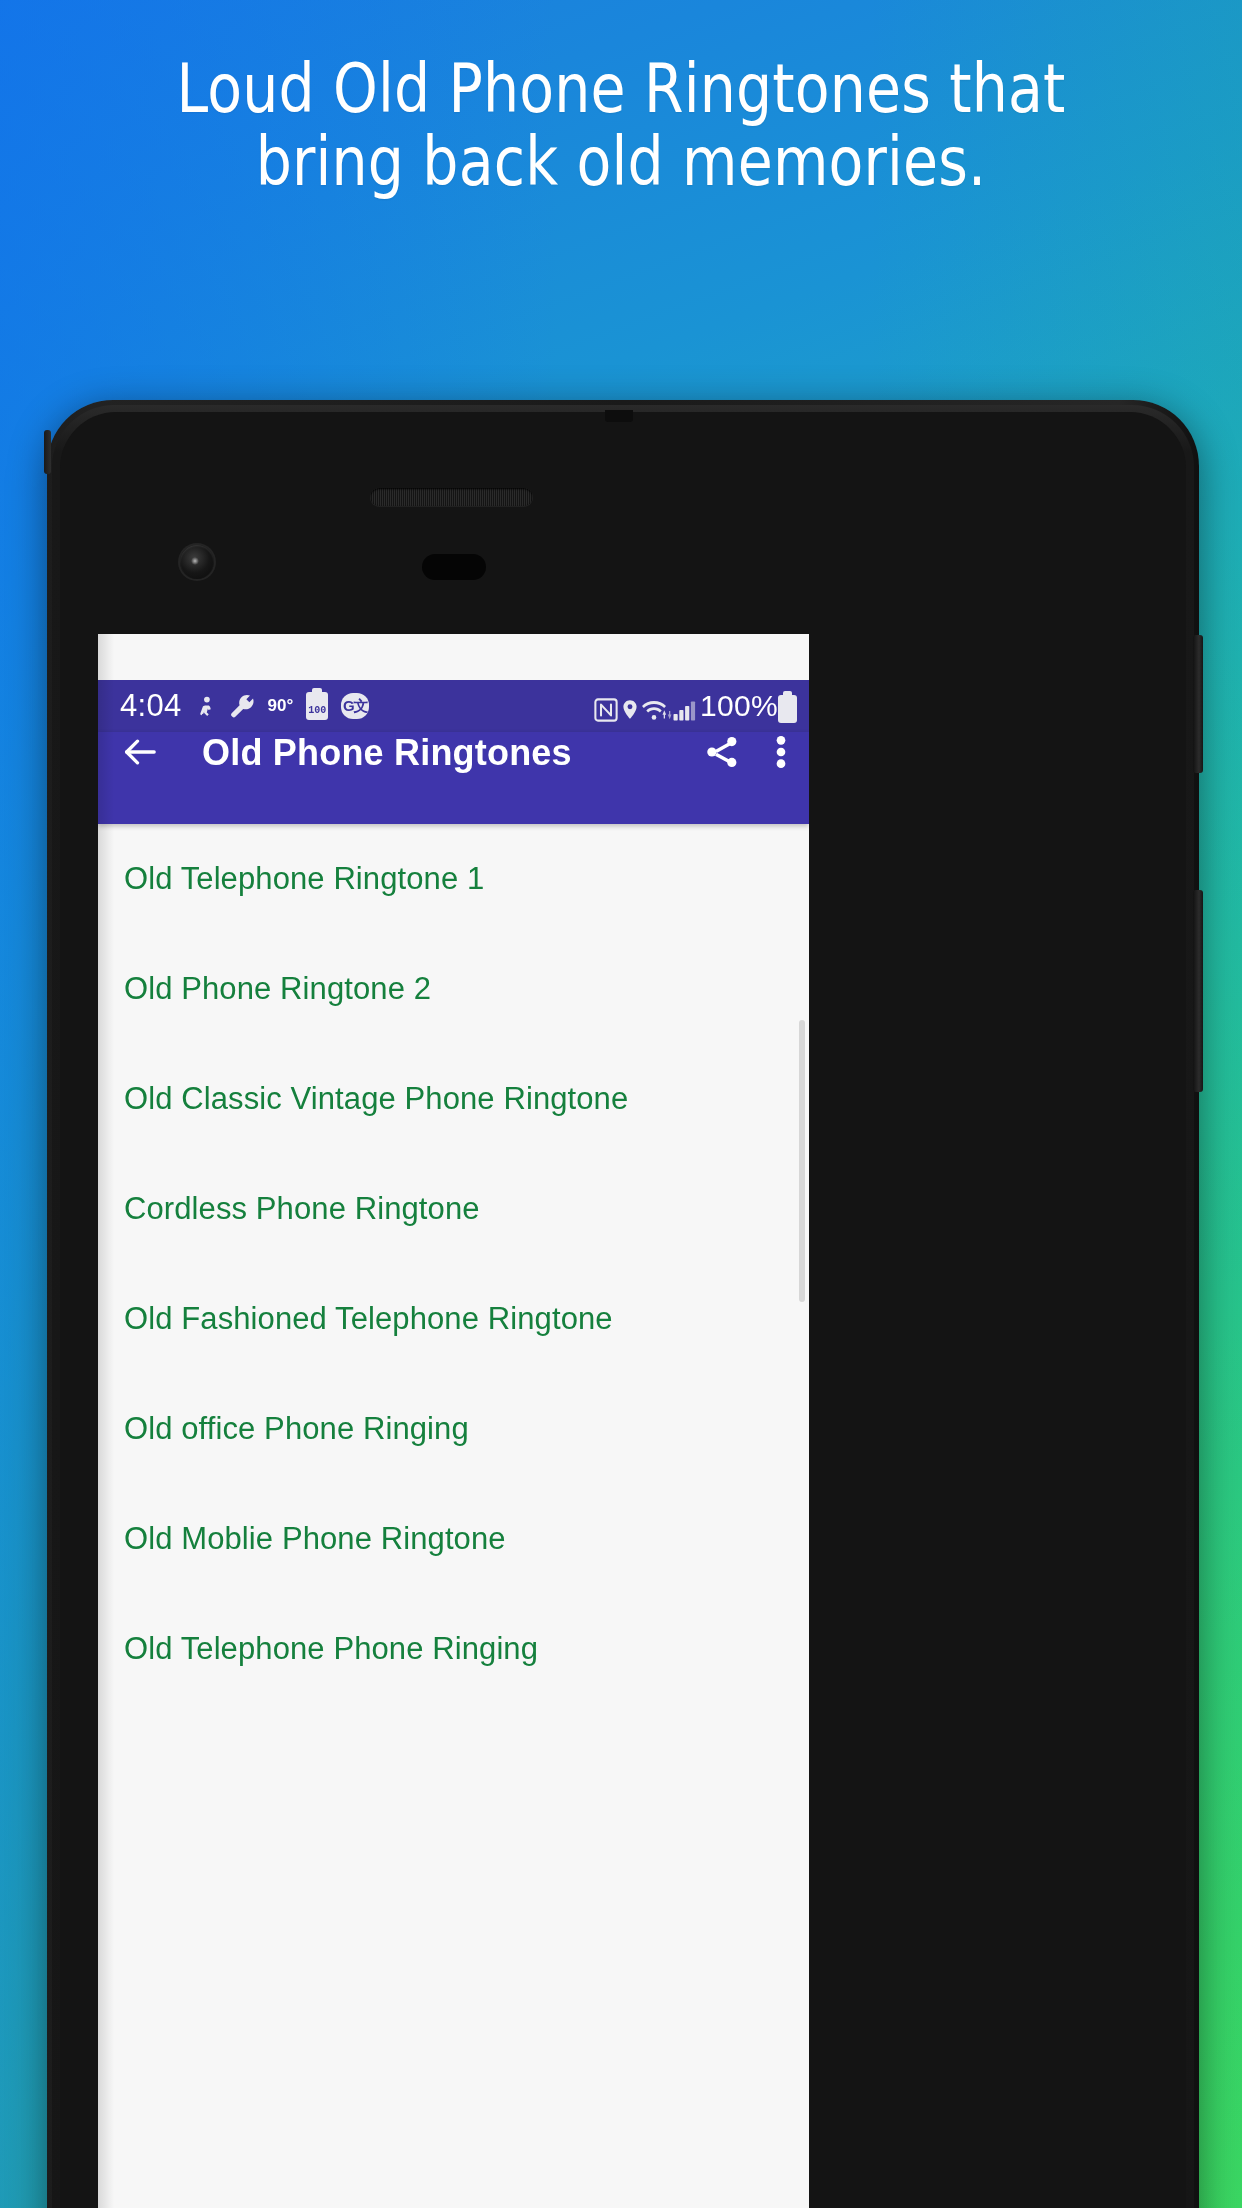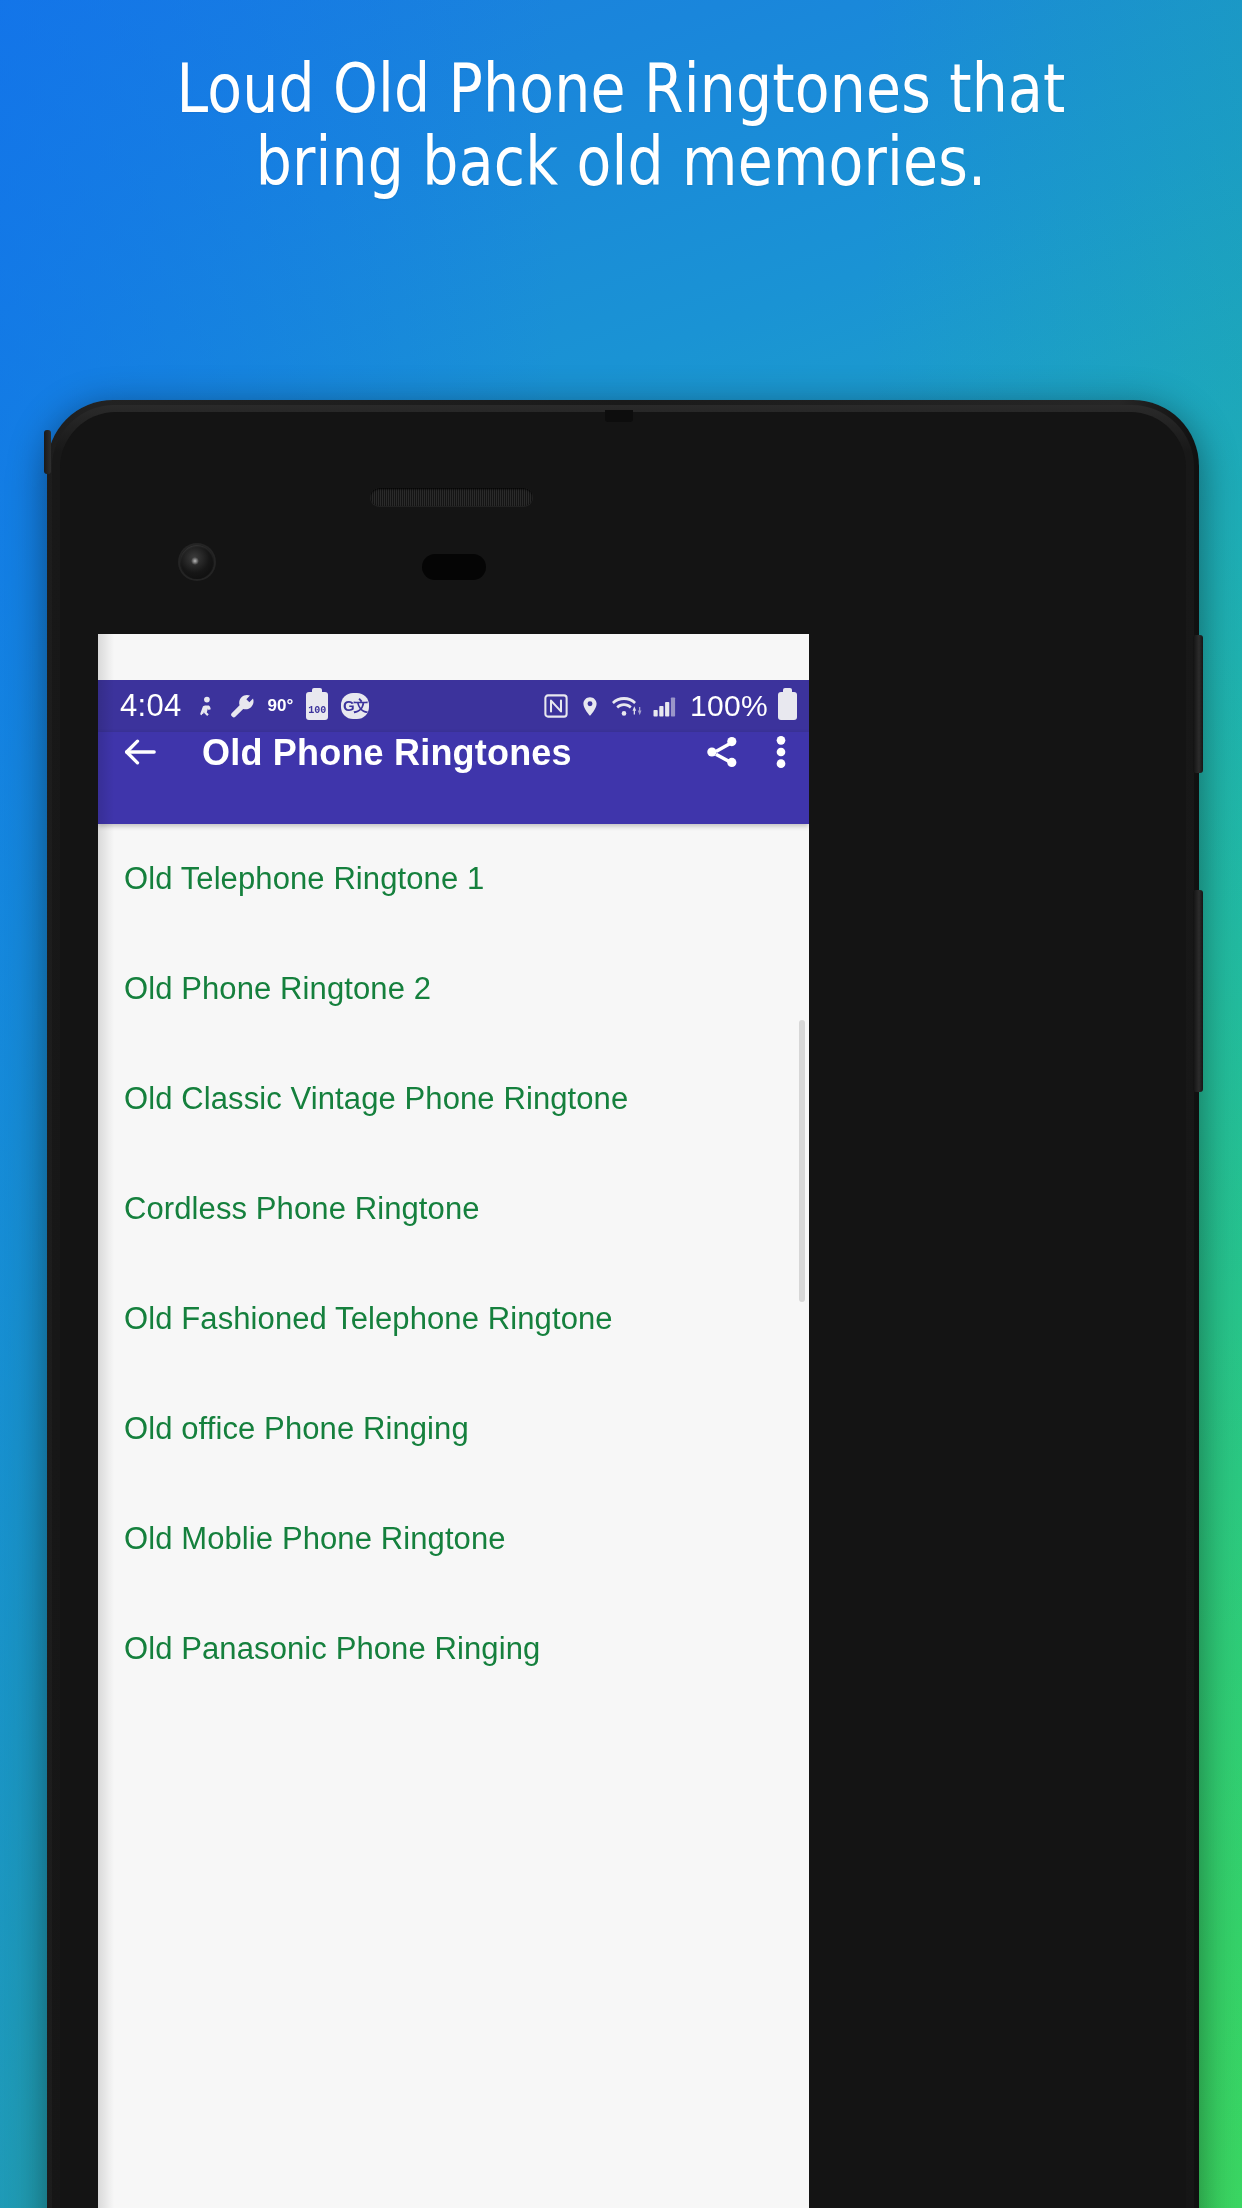--- a/index.html
+++ b/index.html
@@ -175,21 +175,21 @@
     position: relative;
     height: 52px;
     background: #3c339c;
     display: flex;
     align-items: center;
     padding: 0 12px 0 22px;
     color: #ffffff;
     margin-top: 46px;
   }
   .sb-left { display: flex; align-items: center; gap: 13px; }
-  .sb-right { display: flex; align-items: center; gap: 10px; margin-left: auto; }
+  .sb-right { display: flex; align-items: flex-end; margin-left: auto; }
   .sb-time {
     font-size: 31px;
     font-weight: 400;
     letter-spacing: 0.3px;
     font-family: "Liberation Sans Narrow", "Liberation Sans", sans-serif;
   }
   .sb-temp {
     font-size: 17px;
     font-weight: 700;
     font-family: "Liberation Sans Narrow", "Liberation Sans", sans-serif;
@@ -450,21 +450,21 @@
           <div class="list-item">
               <span>Old Fashioned Telephone Ringtone</span>
             </div>
           <div class="list-item">
               <span>Old office Phone Ringing</span>
             </div>
           <div class="list-item">
               <span>Old Moblie Phone Ringtone</span>
             </div>
           <div class="list-item">
-              <span>Old Panasonic Phone Ringing</span>
+              <span>Old Telephone Phone Ringing</span>
             </div>
           <div class="scroll-ind"></div>
         </div>
       </div>
     </div>
 
     <div class="side-btn power"></div>
     <div class="side-btn vol"></div>
     <div class="side-btn-left"></div>
   </div>

